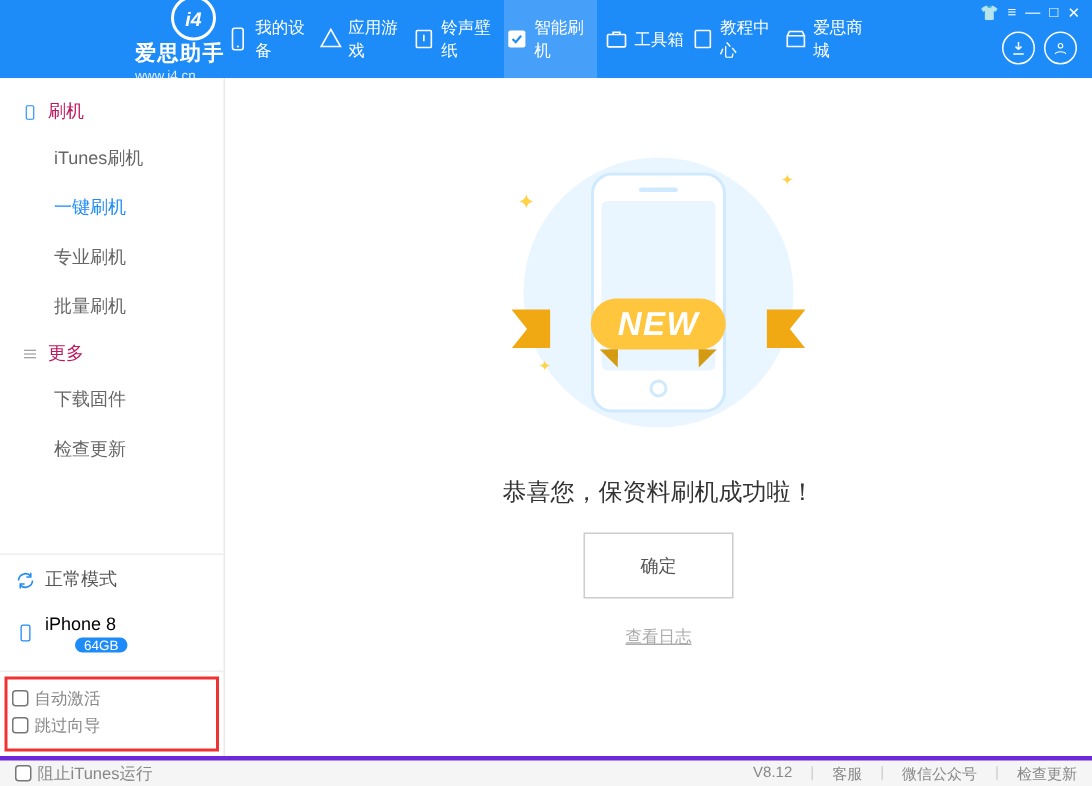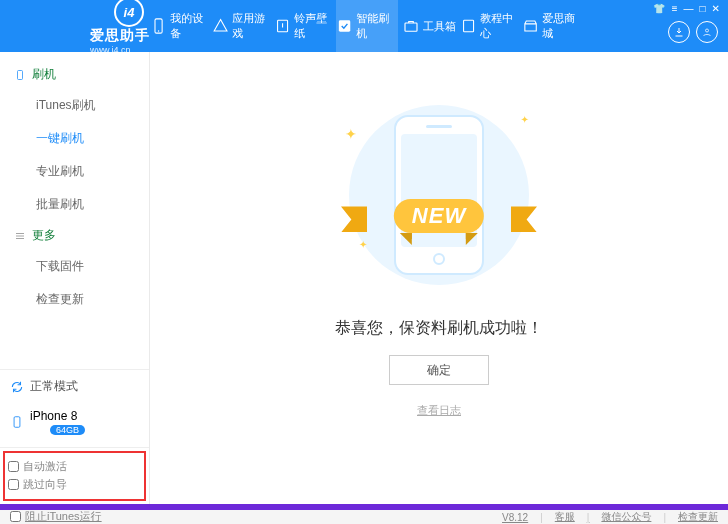--- a/index.html
+++ b/index.html
@@ -20,21 +20,21 @@
     .win-controls { position: absolute; top: 0; right: 0; height: 52px; display: flex; align-items: center; gap: 6px; padding-right: 10px; }
     .win-controls .top-row { position: absolute; top: 3px; right: 8px; display: flex; gap: 6px; }
     .win-controls .top-row span { color: #fff; font-size: 10px; cursor: pointer; }
     .win-big-icon { width: 22px; height: 22px; border: 1.5px solid #fff; border-radius: 50%; display: flex; align-items: center; justify-content: center; color: #fff; cursor: pointer; margin-top: 12px; }
 
     
     .content { display: flex; height: calc(100% - 52px - 20px); }
 
     .sidebar { width: 150px; border-right: 1px solid #eaeaea; display: flex; flex-direction: column; }
     .side-scroll { flex: 1; padding-top: 8px; overflow: hidden; }
-    .side-group-title { display: flex; align-items: center; gap: 6px; padding: 6px 14px; font-size: 12px; color: #15803d; }
+    .side-group-title { display: flex; align-items: center; gap: 6px; padding: 6px 14px; font-size: 12px; color: #be185d; }
     .side-group-title svg { width: 12px; height: 12px; }
     .side-link { padding: 8px 14px 8px 36px; font-size: 12px; color: #666; cursor: pointer; }
     .side-link.active { color: #1e8cf8; }
 
     .status-box { border-top: 1px solid #eee; padding: 8px 10px; font-size: 12px; color: #555; display: flex; align-items: center; gap: 6px; }
     .status-box .ico { width: 14px; height: 14px; color: #1e8cf8; }
     .device-box { padding: 6px 10px 12px; display: flex; align-items: center; gap: 6px; font-size: 12px; }
     .device-box .ico { width: 14px; height: 14px; color: #1e8cf8; }
     .cap-badge { background: #1e8cf8; color: #fff; font-size: 9px; padding: 0 6px; border-radius: 8px; margin-left: 20px; margin-top: 2px; display: inline-block; }
     .device-wrap { display: flex; flex-direction: column; }
@@ -56,25 +56,25 @@
     .phone .homebtn { width: 12px; height: 12px; border: 2px solid #cfeaff; border-radius: 50%; margin-bottom: 8px; }
     .ribbon { position: absolute; left: 50%; top: 52%; transform: translateX(-50%); background: #ffc53d; color: #fff; font-weight: bold; font-style: italic; font-size: 22px; padding: 4px 18px; letter-spacing: 1px; border-radius: 17px; }
     .ribbon::before, .ribbon::after { content: ""; position: absolute; top: 100%; border: 6px solid transparent; }
     .ribbon::before { left: 6px; border-top-color: #d49b12; border-right-color: #d49b12; }
     .ribbon::after { right: 6px; border-top-color: #d49b12; border-left-color: #d49b12; }
     .tail-l, .tail-r { position: absolute; top: 56%; width: 26px; height: 26px; background: #f0a912; }
     .tail-l { left: 12px; clip-path: polygon(100% 0, 100% 100%, 0 100%, 40% 50%, 0 0); }
     .tail-r { right: 12px; clip-path: polygon(0 0, 0 100%, 100% 100%, 60% 50%, 100% 0); }
 
     .hero-text { font-size: 16px; color: #333; margin-top: 28px; }
-    .confirm-btn { margin: 16px auto 0; width: 100px; height: 30px; border: 1px solid #ccc; background: #fff; font-size: 12px; color: #555; cursor: pointer; display: flex; align-items: center; justify-content: center; }
+    .confirm-btn { margin: 16px auto 0; width: 100px; height: 44px; border: 1px solid #ccc; background: #fff; font-size: 12px; color: #555; cursor: pointer; display: flex; align-items: center; justify-content: center; }
     .log-link { margin-top: 18px; font-size: 11px; color: #aaa; cursor: pointer; text-decoration: underline; }
 
     
-    .bottombar { height: 20px; background: #f5f5f5; border-top: 6px solid #6d28d9; display: flex; align-items: flex-end; font-size: 10px; color: #888; padding: 0 10px; text-decoration: underline; }
+    .bottombar { height: 20px; background: #f5f5f5; border-top: 3px solid #6d28d9; display: flex; align-items: center; font-size: 10px; color: #888; padding: 0 10px; }
     .bottombar .left { display: flex; align-items: center; gap: 4px; }
     .bottombar .right { margin-left: auto; display: flex; align-items: center; gap: 12px; }
     .sep { color: #ccc; }
   </style>
 </head>
 <body>
 
 <div class="titlebar">
   <div class="logo-box">
     <div class="logo-circle">i4</div>

